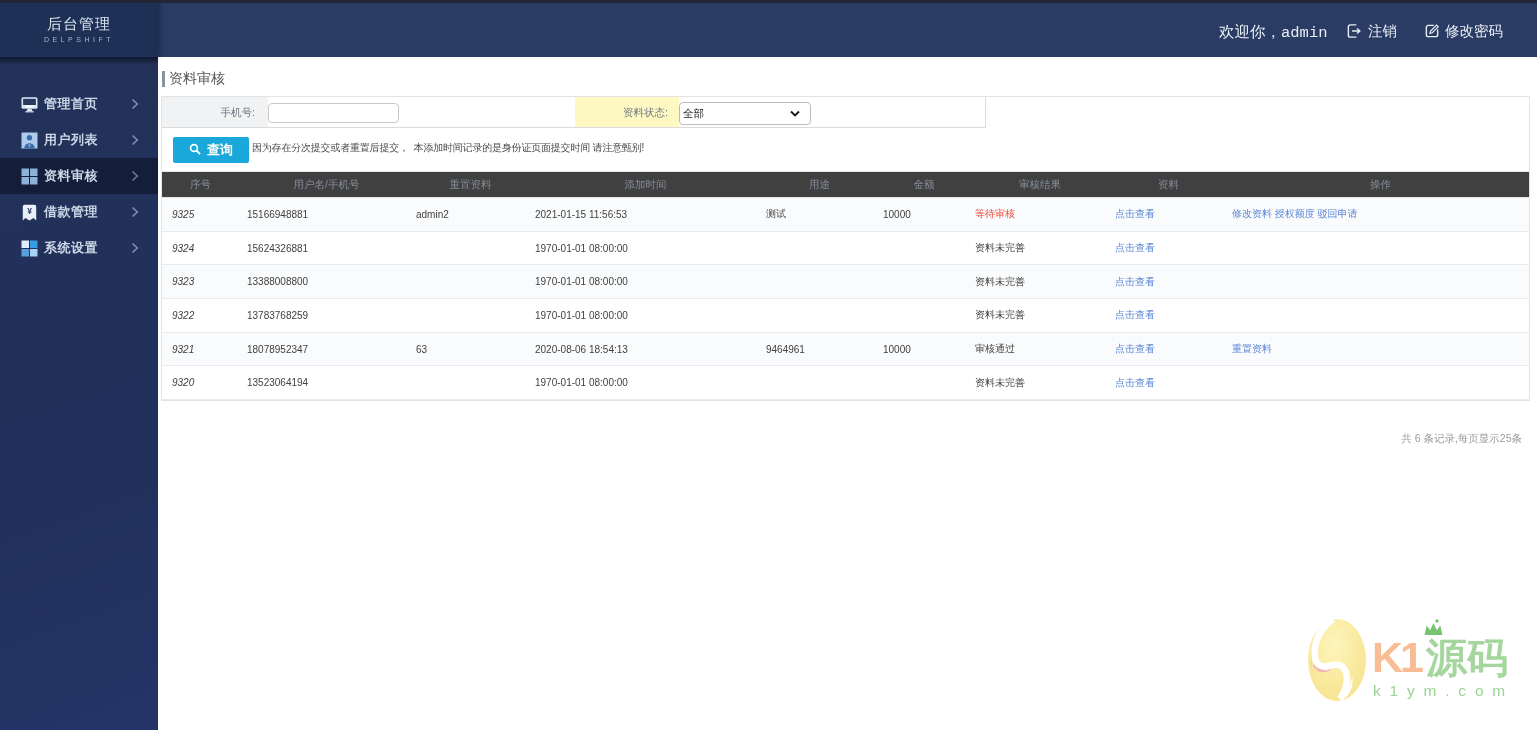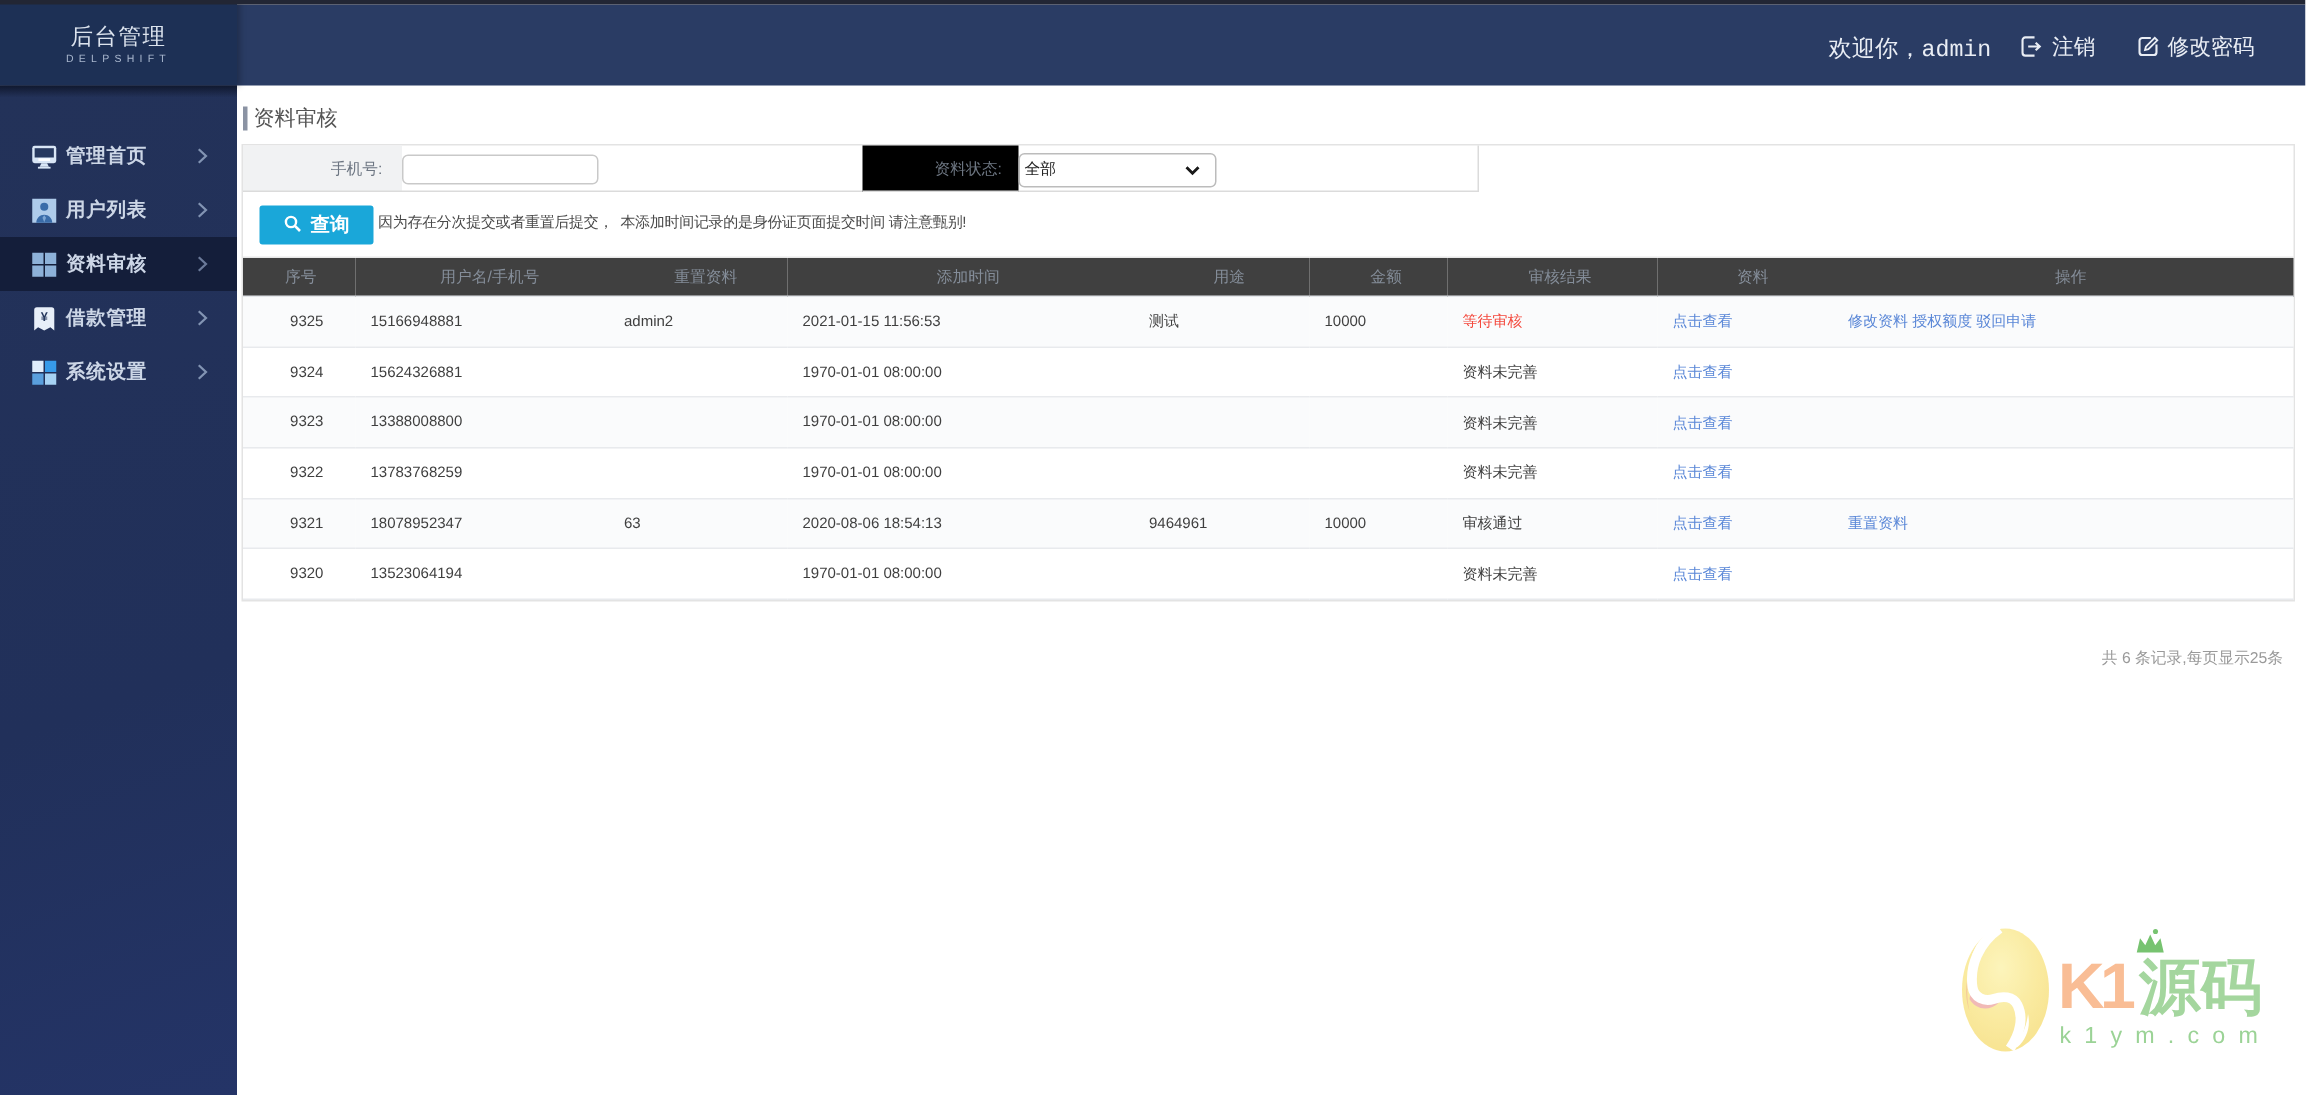--- a/index.html
+++ b/index.html
@@ -24,36 +24,36 @@
 .mi .ch{position:absolute;left:131px;top:50%;transform:translateY(-50%);}
 .mi.act{background:#141e3a;}
 
 #titlebar{left:162px;top:71px;width:3px;height:16px;background:#8b93a3;}
 #title{left:169px;top:70px;font-size:14px;color:#555;}
 #panel{left:161px;top:96px;width:1367px;height:303px;border:1px solid #e3e3e3;background:#fff;}
 
 .fcell{position:absolute;top:0;height:30px;border-bottom:1px solid #dbdbdb;}
 #fth1{left:0;width:106px;background:#f1f2f3;}
 #ftd1{left:106px;width:307px;}
-#fth2{left:413px;width:104px;background:#000000;}
+#fth2{left:413px;width:104px;background:#fef9c3;}
 #fth2 .flab{right:11px;}
 #ftd2{left:517px;width:306px;border-right:1px solid #dbdbdb;}
 .flab{position:absolute;right:13px;top:9px;font-size:10.5px;color:#6d7682;}
 #finput{position:absolute;left:0px;top:6px;width:129px;height:18px;border:1px solid #c9c9c9;border-radius:4px;background:#fff;}
 #fselect{position:absolute;left:0px;top:5px;width:127px;height:21px;border:1px solid #bcbcbc;border-radius:4px;background:#fff;font-size:10.5px;color:#222;line-height:21px;padding-left:3px;}
 #fselect .car{position:absolute;right:9px;top:4px;}
 
 #qbtn{position:absolute;left:11px;top:40px;width:76px;height:26px;background:#1aa7d9;border-radius:2px;color:#fff;font-size:13px;font-weight:bold;text-align:center;line-height:26px;}
 #qnote{position:absolute;left:90px;top:44px;font-size:10px;color:#4a4a4a;letter-spacing:-0.2px;}
 
 table{border-collapse:collapse;table-layout:fixed;width:1367px;position:absolute;left:0;top:74px;font-size:10px;color:#3f3f3f;}
 th{background:#404040;border-top:1px solid #e7e7e7;border-bottom:1px solid #e3e6ea;font-weight:normal;color:#848d99;font-size:10.5px;text-align:center;height:25px;padding:0 0 0 10px;}
 td{border-bottom:1px solid #e8eaed;height:32.7px;padding:0 0 0 10px;}
 tr.odd td{background:#fafbfc;}
-td.c1{text-align:center;padding:0 0 0 10px;}
+td.c1{padding:0 0 0 10px;font-style:italic;}
 th.c1{padding-left:2px;}
 a{color:#5a87d7;text-decoration:none;font-size:10px;}
 .red{color:#f4483c;}
 #count{right:15px;top:432px;font-size:10.5px;color:#9a9a9a;}
 </style>
 </head>
 <body>
 <div class="abs" id="header"></div>
 <div class="abs" id="topstrip"></div>
 <div class="abs" id="logo">

